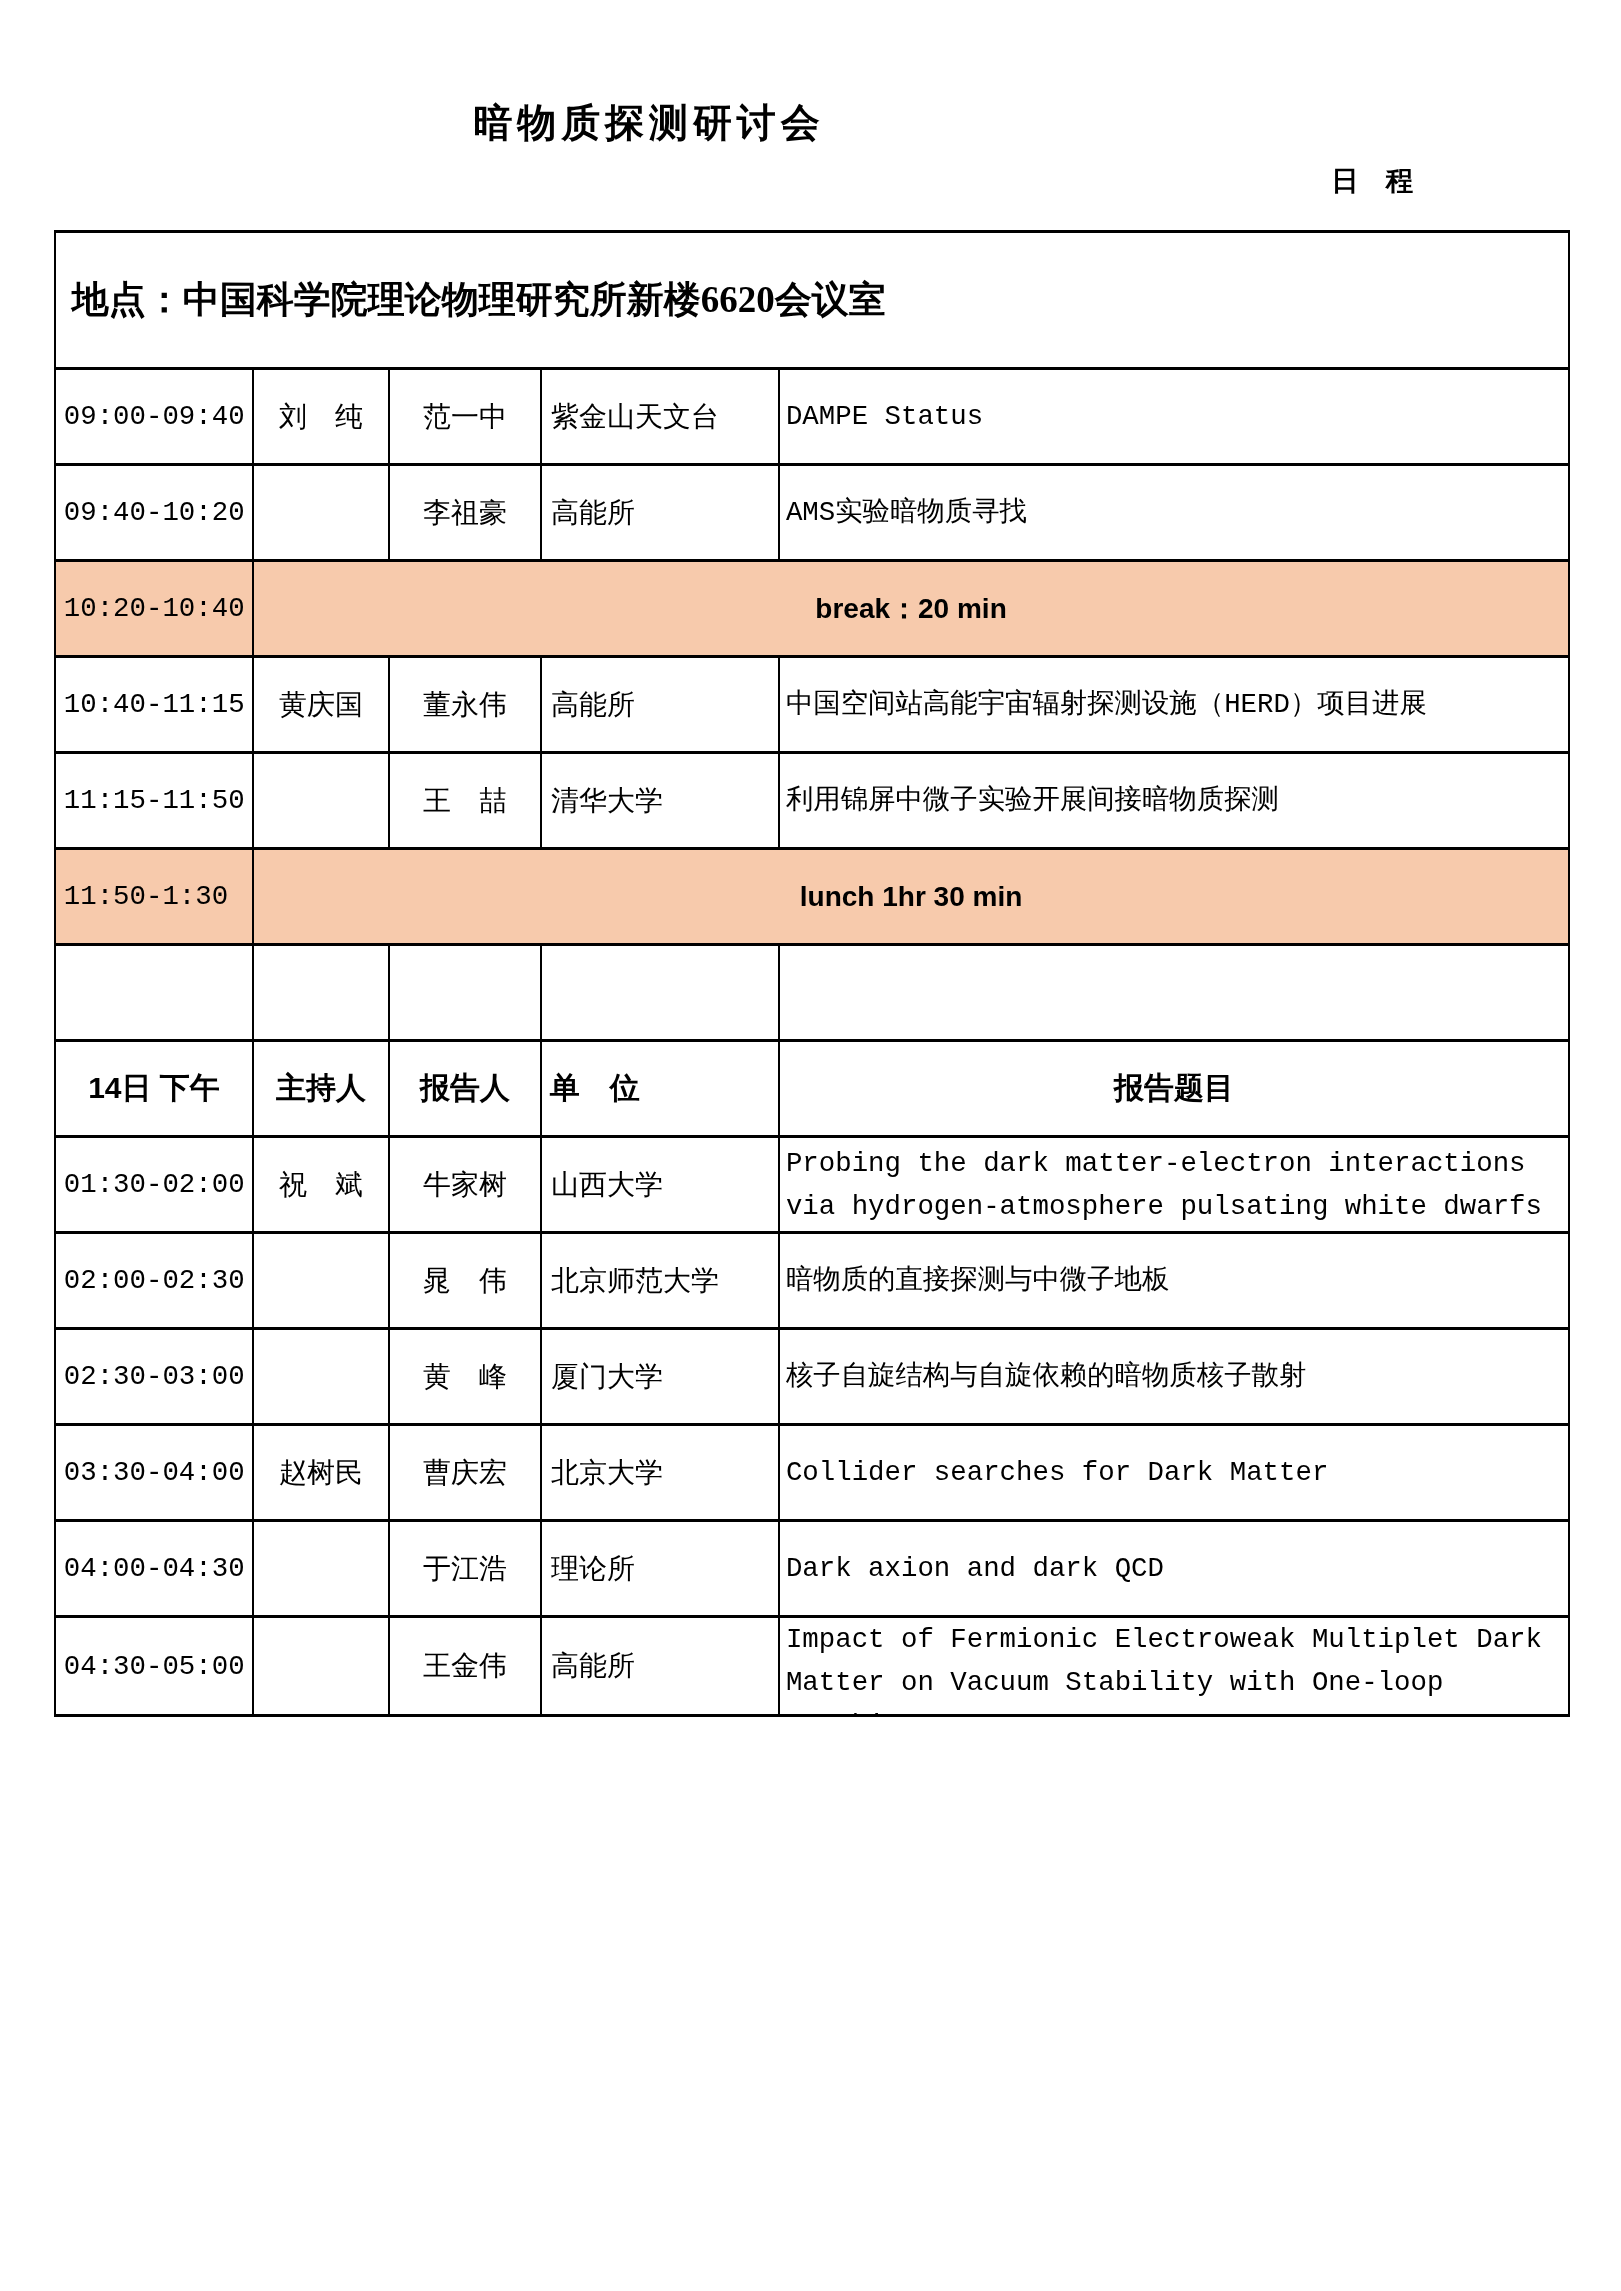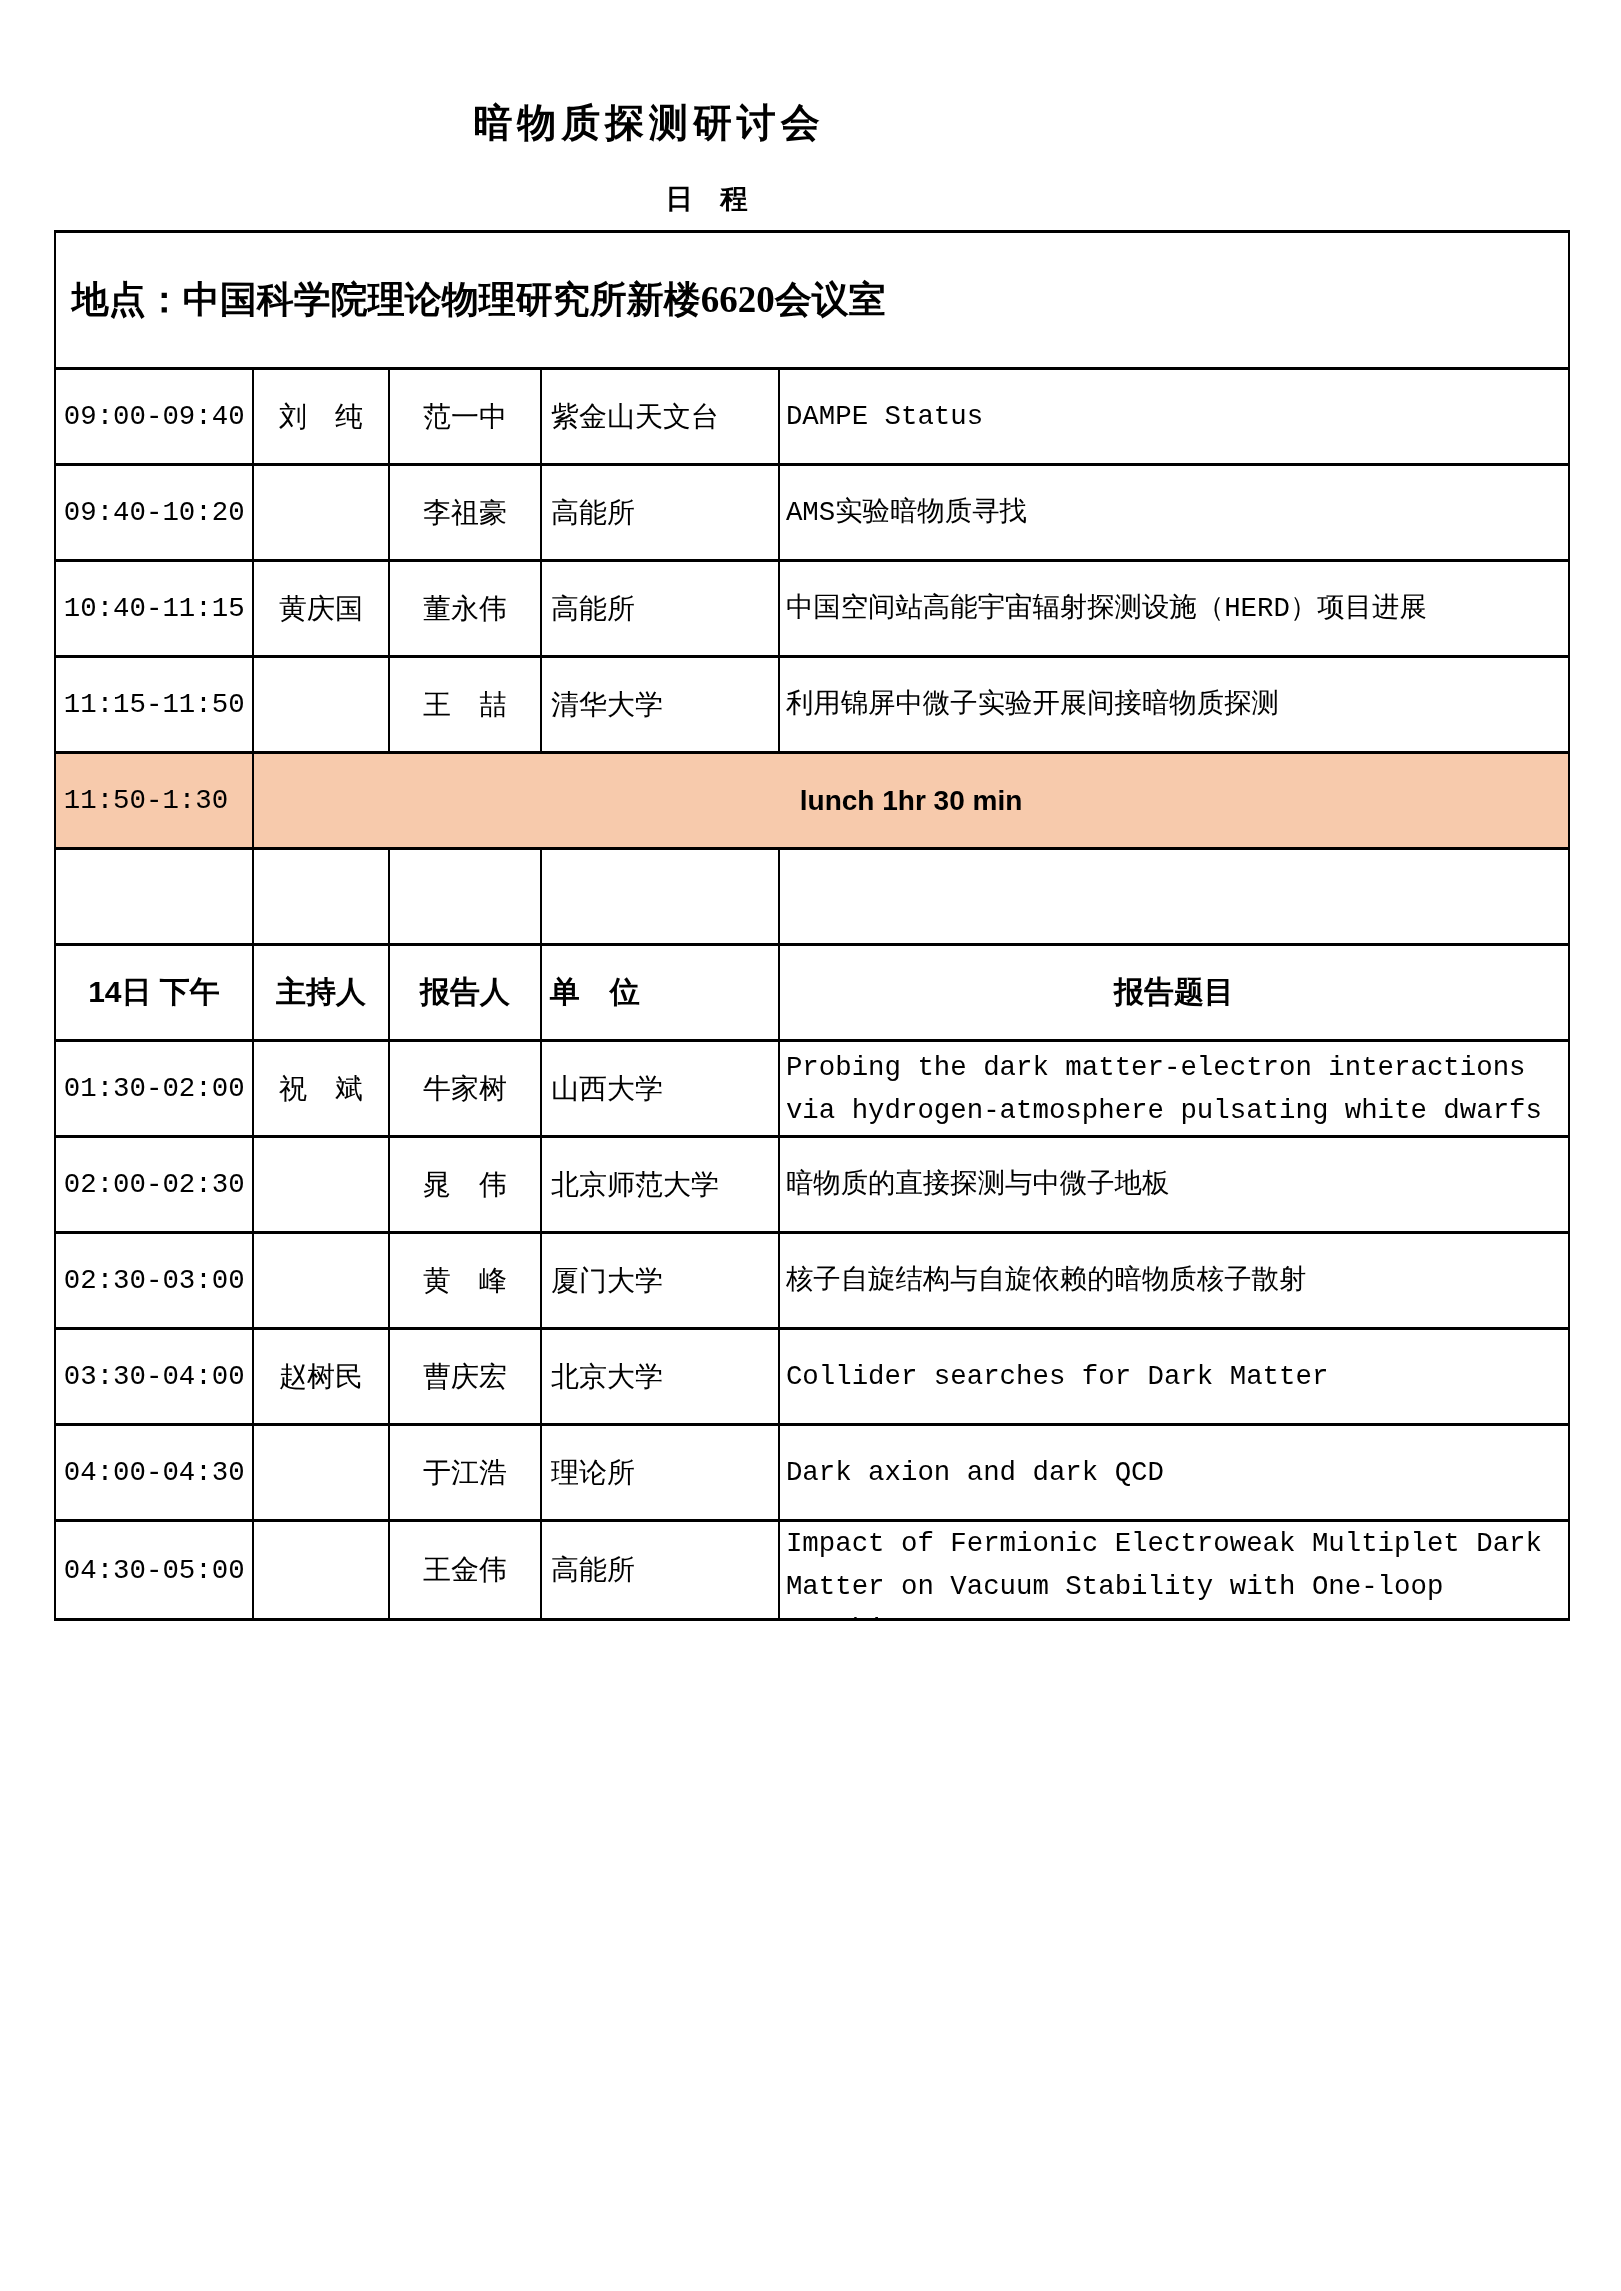--- a/index.html
+++ b/index.html
@@ -8,22 +8,22 @@
     background:#ffffff;color:#000;
     position:relative;
     font-family:"Liberation Sans","DejaVu Sans",sans-serif;
     -webkit-font-smoothing:none;
   }
   .page-title{
     position:absolute;top:96px;left:0;width:1298px;
     text-align:center;font-size:39px;font-weight:bold;letter-spacing:4.9px;
   }
   .page-subtitle{
-    position:absolute;top:181px;left:0;width:1423px;
-    text-align:center;font-size:27.4px;font-weight:bold;letter-spacing:9.8px;
+    position:absolute;top:163px;left:0;width:1423px;
+    text-align:right;font-size:27.4px;font-weight:bold;letter-spacing:9.8px;
   }
   table.schedule{
     position:absolute;left:54px;top:230px;
     width:1514px;border-collapse:collapse;table-layout:fixed;
     border:2.9px solid #000;
   }
   td{
     border-left:2.9px solid #000;border-right:2.9px solid #000;
     border-top:3.9px solid #000;border-bottom:3.9px solid #000;
     padding:0;vertical-align:middle;overflow:hidden;
@@ -84,20 +84,24 @@
   </tr>
 
   <tr class="r-data">
     <td class="c-time">09:40-10:20</td>
     <td class="c-chair"></td>
     <td class="c-speaker">李祖豪</td>
     <td class="c-aff">高能所</td>
     <td class="c-title">AMS实验暗物质寻找</td>
   </tr>
 
+  <tr class="r-data r-break">
+    <td class="c-time">10:20-10:40</td>
+    <td class="c-break" colspan="4">break：20 min</td>
+  </tr>
 
   <tr class="r-data">
     <td class="c-time">10:40-11:15</td>
     <td class="c-chair">黄庆国</td>
     <td class="c-speaker">董永伟</td>
     <td class="c-aff">高能所</td>
     <td class="c-title">中国空间站高能宇宙辐射探测设施（HERD）项目进展</td>
   </tr>
 
   <tr class="r-data">

